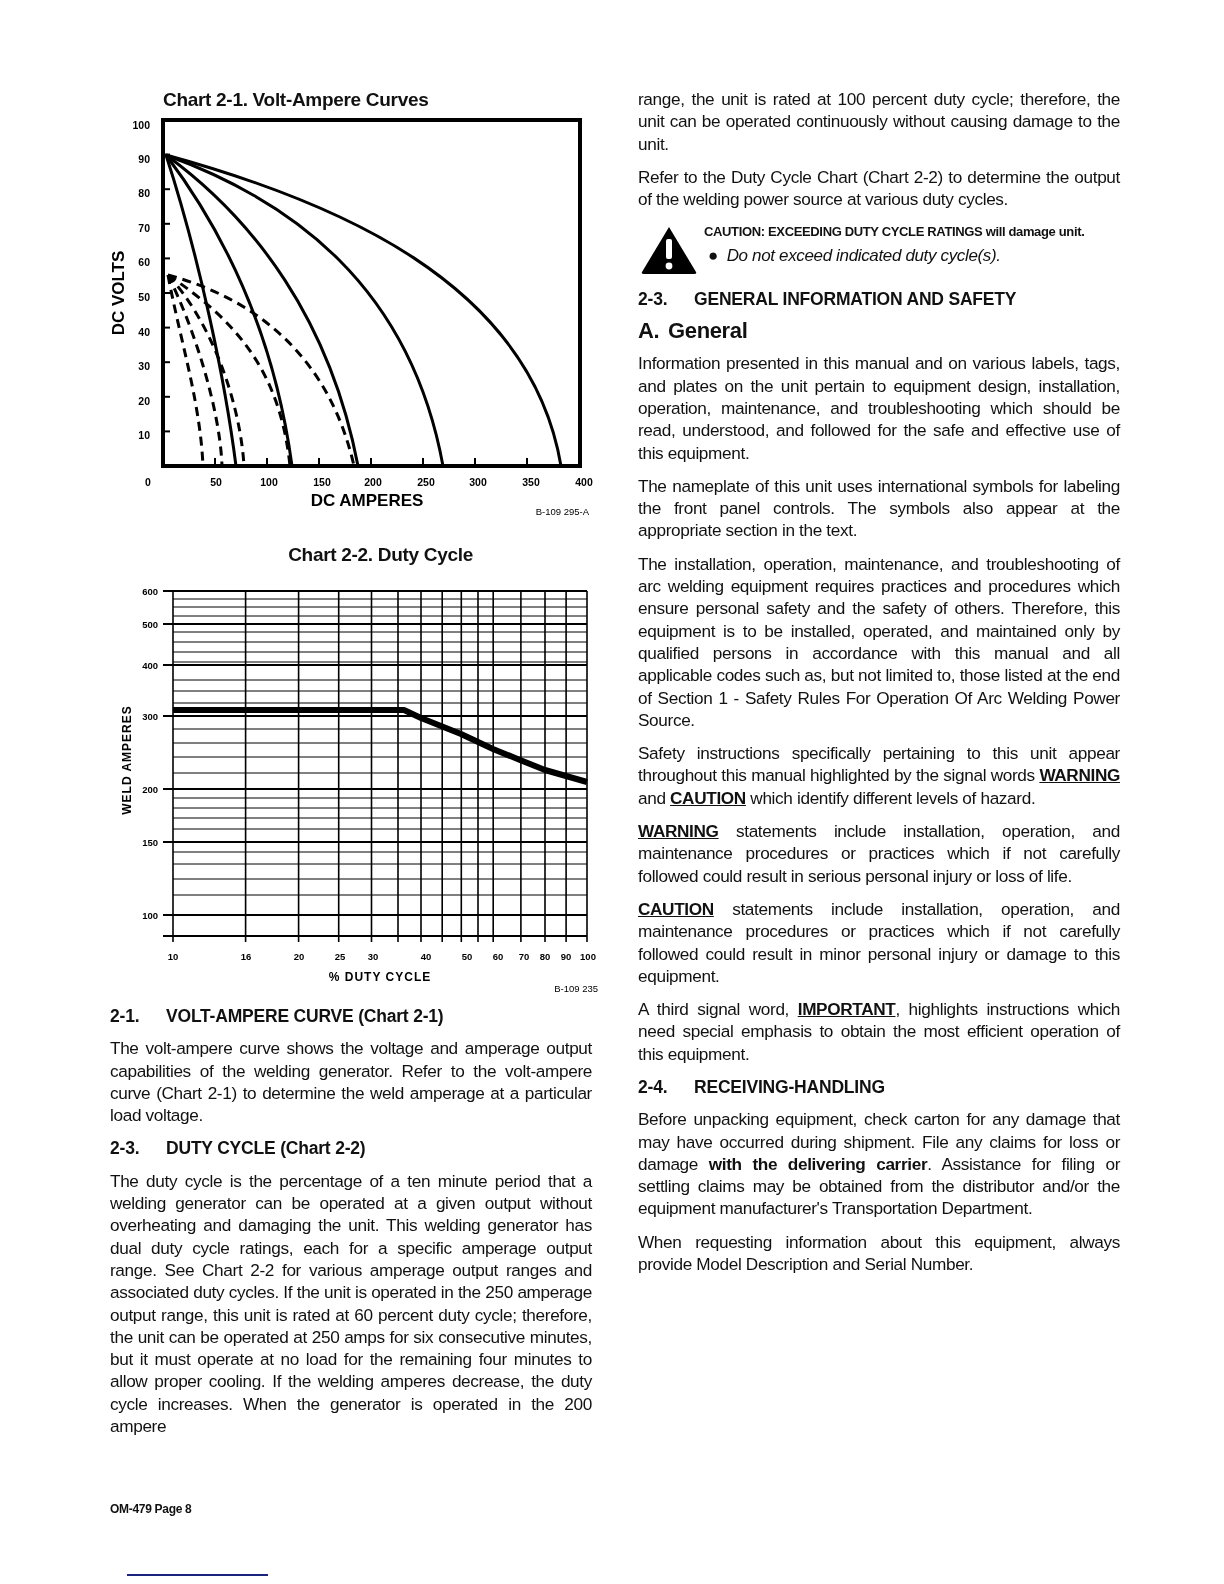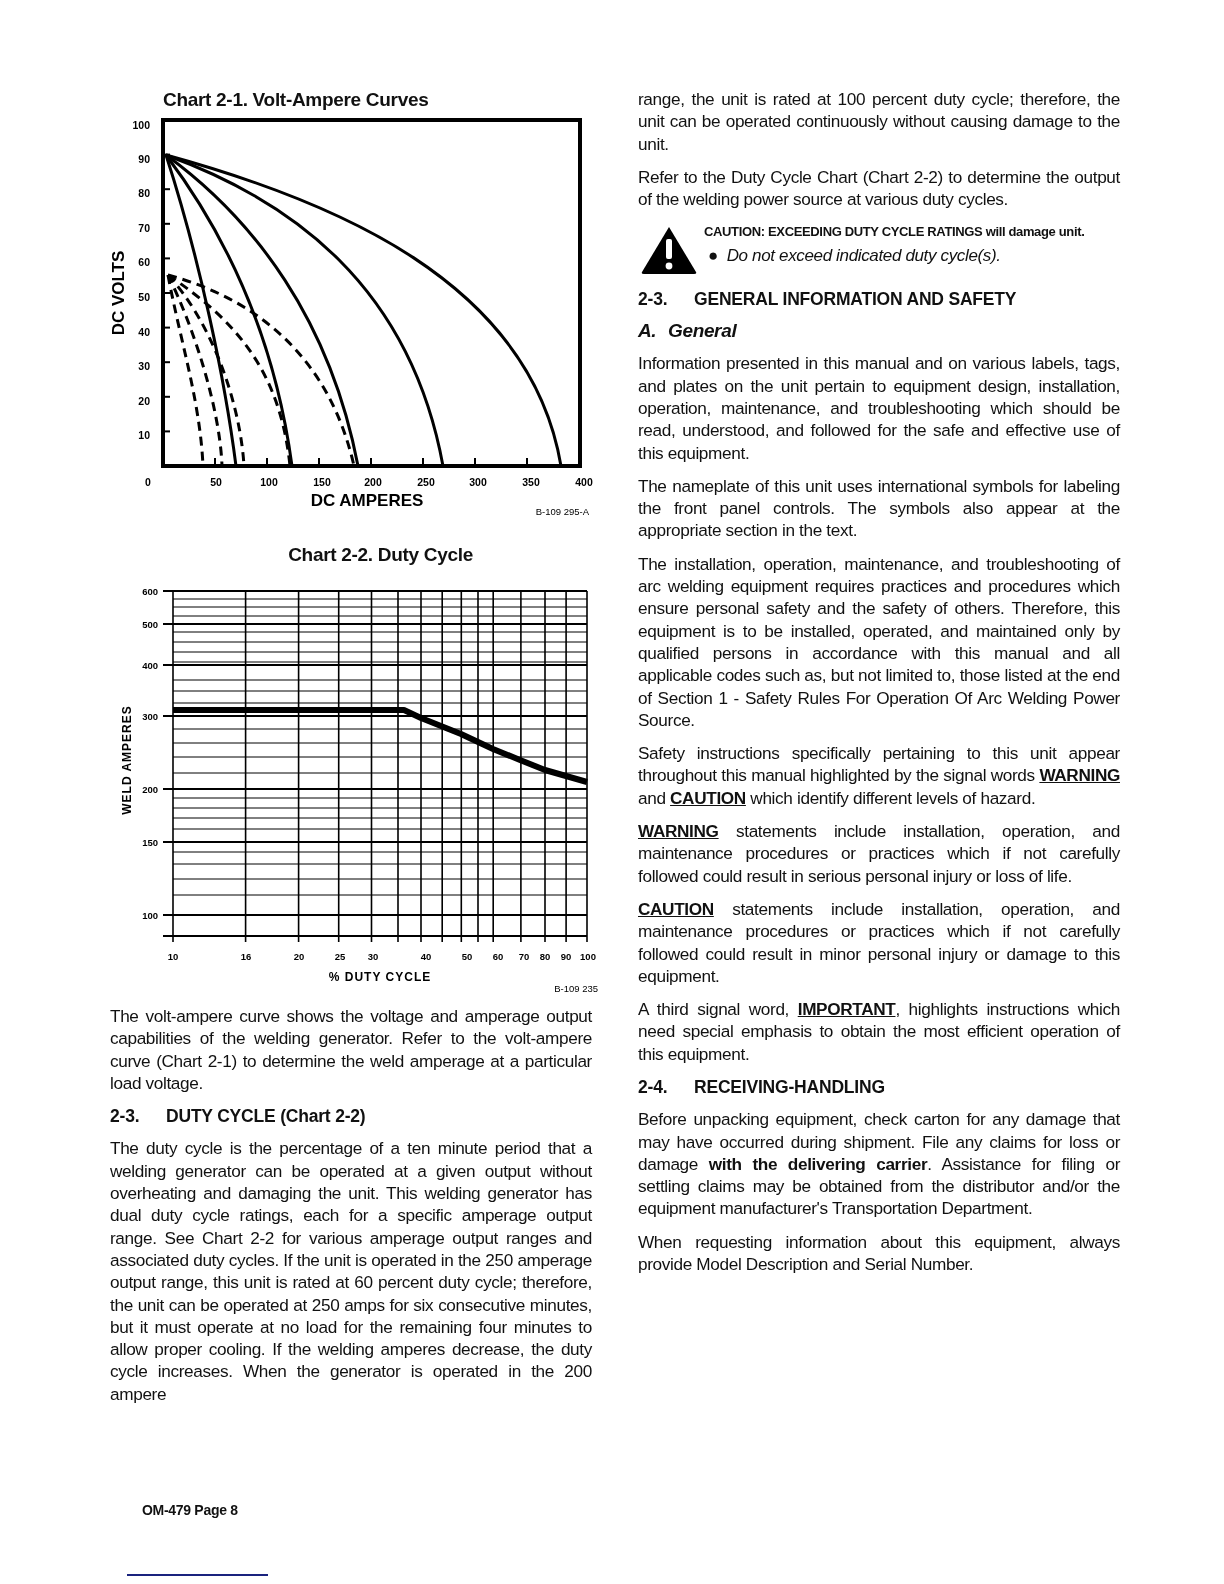--- a/index.html
+++ b/index.html
@@ -4,29 +4,29 @@
 <style>
   html, body { margin: 0; padding: 0; background: #ffffff; }
   body { width: 1224px; height: 1584px; position: relative; overflow: hidden;
          font-family: "Liberation Sans", sans-serif; color: #111; }
   .abs { position: absolute; }
   .chart-title { font-weight: bold; font-size: 19px; text-align: left; letter-spacing: -0.3px; }
   .col { position: absolute; width: 488px; font-size: 17.2px; line-height: 22.3px; letter-spacing: -0.35px; }
   .col p { margin: 0 0 11px 0; text-align: justify; }
   .h2 { font-weight: bold; font-size: 17.5px; margin: 0 0 10px 0; letter-spacing: -0.2px; }
   .h2 .num { display: inline-block; width: 56px; }
-  .h3 { font-weight: bold; font-size: 19px; margin: 0 0 10px 0; font-style: italic; }
+  .h3 { font-weight: bold; font-size: 22px; margin: 0 0 10px 0; }
   .h3 .num { display: inline-block; width: 30px; }
   .u { text-decoration: underline; font-weight: bold; }
   .b { font-weight: bold; }
   .caution-box { position: relative; padding-left: 66px; margin: 0 0 20px 0; }
   .caution-box .tri { position: absolute; left: 2px; top: 4px; width: 58px; height: 50px; }
   .caution-head { font-weight: bold; font-size: 13px; line-height: 21px; }
   .caution-bullet { font-style: italic; font-size: 17px; margin-top: 3px; padding-left: 4px; }
-  .footer { font-weight: bold; font-size: 14px; letter-spacing: -0.3px; margin-left: 32px; }
+  .footer { font-weight: bold; font-size: 12px; letter-spacing: -0.3px; }
   svg text { font-family: "Liberation Sans", sans-serif; }
 </style>
 </head>
 <body>
 
 <div class="abs chart-title" style="left:163px; top:89px; width:417px;">Chart 2-1. Volt-Ampere Curves</div>
 
 <svg class="abs" style="left:90px; top:110px;" width="520" height="415" viewBox="90 110 520 415">
 
   <rect x="163" y="120" width="417" height="346" fill="none" stroke="#000" stroke-width="4"></rect>
@@ -182,20 +182,23 @@
     <text x="545" y="960">80</text>
     <text x="566" y="960">90</text>
     <text x="588" y="960">100</text>
   </g>
   <text x="380" y="981" font-size="12" font-weight="bold" text-anchor="middle" letter-spacing="1">% DUTY CYCLE</text>
   <text transform="translate(131,760) rotate(-90)" font-size="12" font-weight="bold" text-anchor="middle" letter-spacing="1">WELD AMPERES</text>
   <text x="598" y="992" font-size="9.5" text-anchor="end">B-109 235</text>
 </svg>
 
 <div class="col" style="left:110px; top:1005px; width:482px;">
+  <div class="h2">
+    <span class="num">2-1.</span><span>VOLT-AMPERE CURVE (Chart 2-1)</span>
+  </div>
   <p>The volt-ampere curve shows the voltage and amperage output capabilities of the welding generator. Refer to the volt-ampere curve (Chart 2-1) to determine the weld amperage at a particular load voltage.</p>
   <div class="h2">
     <span class="num">2-3.</span><span>DUTY CYCLE (Chart 2-2)</span>
   </div>
   <p>The duty cycle is the percentage of a ten minute period that a welding generator can be operated at a given output without overheating and damaging the unit. This welding generator has dual duty cycle ratings, each for a specific amperage output range. See Chart 2-2 for various amperage output ranges and associated duty cycles. If the unit is operated in the 250 amperage output range, this unit is rated at 60 percent duty cycle; therefore, the unit can be operated at 250 amps for six consecutive minutes, but it must operate at no load for the remaining four minutes to allow proper cooling. If the welding amperes decrease, the duty cycle increases. When the generator is operated in the 200 ampere</p>
 </div>
 
 <div class="abs footer" style="left:110px; top:1502px;">OM-479 Page 8</div>
 <div class="abs" style="left:127px; top:1574px; width:141px; height:2px; background:#1a237e;"></div>
 

